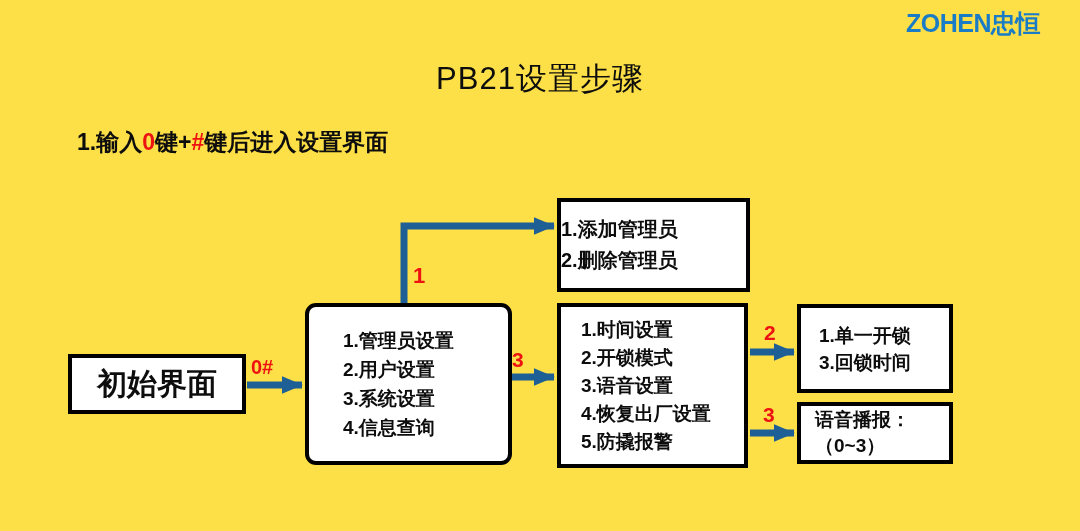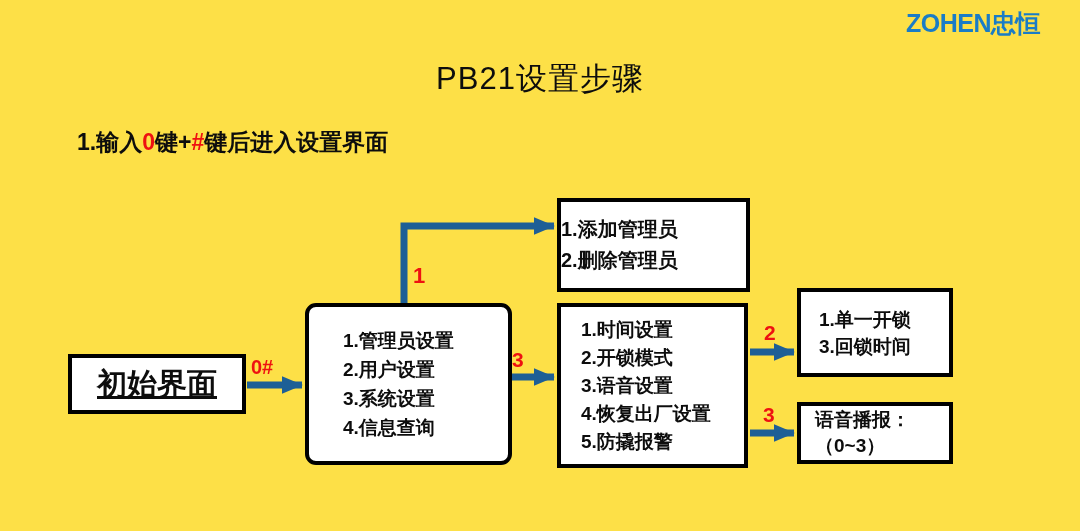--- a/index.html
+++ b/index.html
@@ -20,25 +20,25 @@
     position:absolute;top:127px;left:77px;
     font-size:23px;font-weight:700;white-space:nowrap;
   }
   .instruction .hl{color:var(--label-red,#ee1111);}
   .box{
     position:absolute;box-sizing:border-box;background:#fff;
     border:4px solid var(--border-black,#000);
     display:flex;flex-direction:column;justify-content:center;
     font-weight:700;white-space:nowrap;
   }
-  .box-initial{left:68px;top:354px;width:178px;height:60px;align-items:center;font-size:30px;text-decoration:underline;}
+  .box-initial{left:68px;top:354px;width:178px;height:60px;align-items:center;font-size:30px;}
   .box-menu{left:305px;top:303px;width:207px;height:162px;padding-left:34px;font-size:19px;line-height:29px;border-radius:11px;}
   .box-admin{left:557px;top:198px;width:193px;height:94px;font-size:20px;line-height:31px;}
   .box-system{left:557px;top:303px;width:191px;height:165px;padding-left:20px;font-size:19px;line-height:28px;}
-  .box-unlock{left:797px;top:288px;width:156px;height:89px;padding-left:18px;font-size:19px;line-height:27px;}
+  .box-unlock{left:797px;top:304px;width:156px;height:89px;padding-left:18px;font-size:19px;line-height:27px;}
   .box-voice{left:797px;top:402px;width:156px;height:62px;padding-left:14px;font-size:19px;line-height:26px;}
   .arrow-svg{
     position:absolute;left:0;top:0;width:1080px;height:531px;
     color:var(--arrow-blue,#1e5f96);pointer-events:none;
   }
   .arrow-svg line,.arrow-svg polyline{stroke:currentColor;stroke-width:7;fill:none;}
   .arrow-svg marker path{fill:currentColor;}
   .edge-label{
     position:absolute;color:var(--label-red,#ee1111);
     font-weight:700;font-size:21px;white-space:nowrap;

